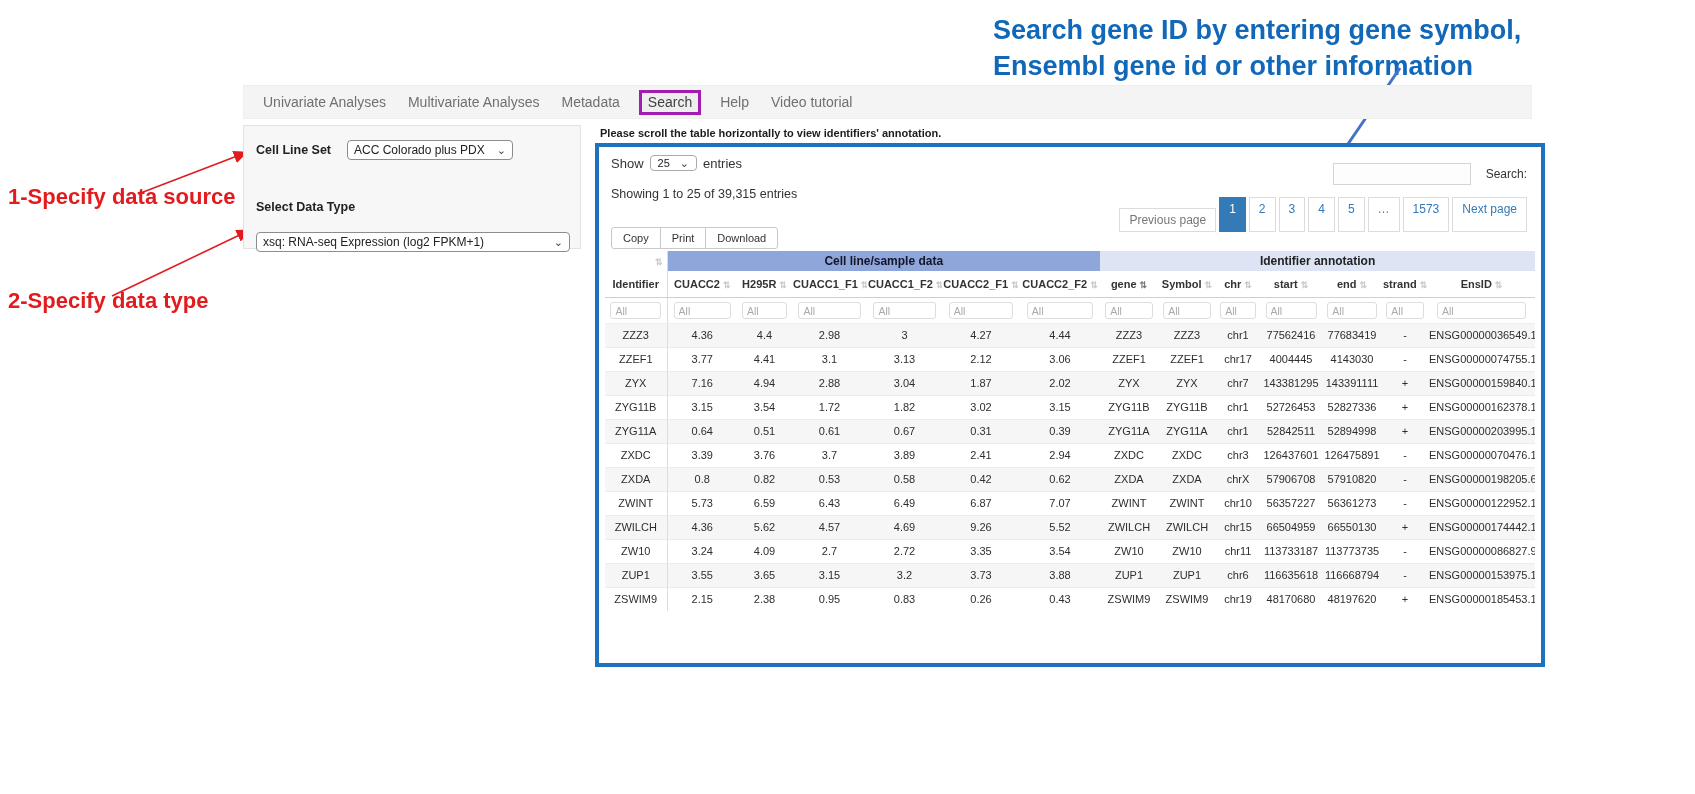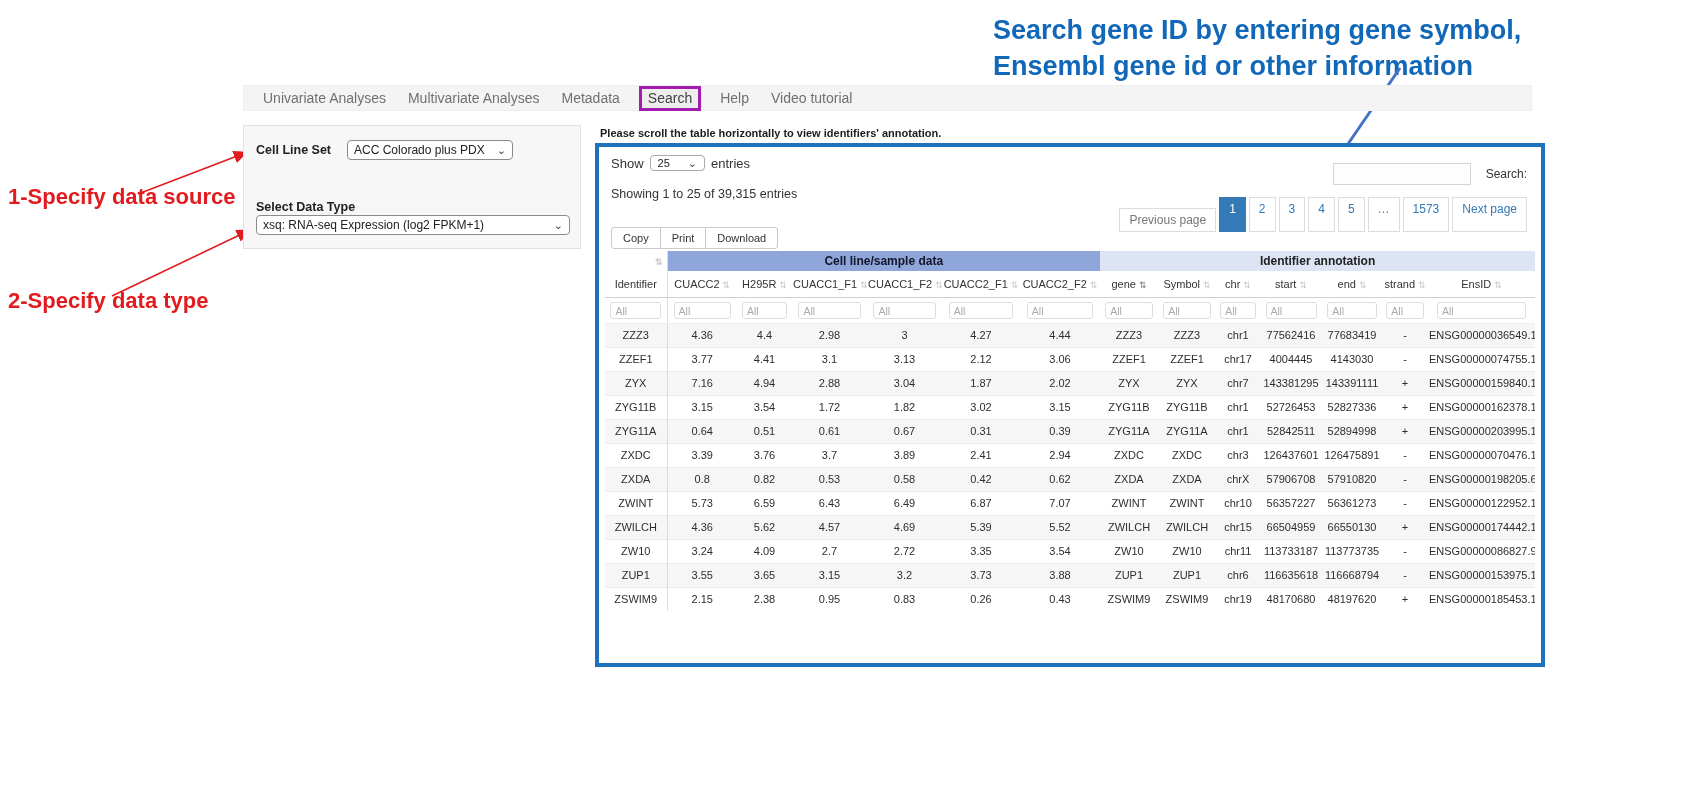--- a/index.html
+++ b/index.html
@@ -18,21 +18,21 @@
   }
   .red-note {
     position:absolute; font-size:22px; font-weight:bold; color:#e21b1e; white-space:nowrap;
   }
   .red-note.n1 { left:8px; top:184px; }
   .red-note.n2 { left:8px; top:288px; }
   .arrow-layer { position:absolute; left:0; top:0; width:1695px; height:794px; pointer-events:none; }
 
   
   .navbar {
-    position:absolute; left:243px; top:85px; width:1289px; height:26px;
+    position:absolute; left:243px; top:85px; width:1289px; height:34px;
     background:#f4f4f4; border:1px solid #efefef;
     display:flex; align-items:center; padding-left:8px;
   }
   .nav-item {
     font-size:14px; color:#707070; padding:0 11px; line-height:25px; cursor:default;
     white-space:nowrap;
   }
   .nav-item.highlighted {
     border:3px solid #a21caf; color:#3f3f3f; background:#eeeeee;
     line-height:19px; padding:0 6px; margin:0 8px;
@@ -45,35 +45,35 @@
   }
   .panel .lbl { font-size:12.5px; font-weight:bold; color:#222; }
   .selectbox {
     display:inline-flex; align-items:center; justify-content:space-between;
     border:1px solid #8c8c8c; border-radius:4px; background:#fff;
     font-size:12px; color:#222; padding:2px 6px; gap:12px; cursor:default;
   }
   .selectbox .chev { font-size:11px; color:#444; line-height:8px; }
   .panel-row1 { display:flex; align-items:center; gap:16px; }
   .panel-row2 { margin-top:40px; }
-  .panel-row2 .selectbox { width:314px; margin-top:1px; display:flex; }
+  .panel-row2 .selectbox { width:314px; margin-top:18px; display:flex; }
 
   
   .scroll-note {
     position:absolute; left:600px; top:127px;
     font-size:11px; font-weight:bold; color:#1c1c1c;
   }
 
   
   .table-container {
     position:absolute; left:595px; top:143px; width:950px; height:524px;
     border:4px solid #1d71bd; background:#fff;
   }
   .show-entries { position:absolute; left:12px; top:8px; font-size:13px; color:#333; display:flex; align-items:center; gap:6px; }
-  .show-entries .selectbox { border:1px solid #aaa; font-size:11px; padding:1px 7px; gap:18px; }
+  .show-entries .selectbox { border:1px solid #aaa; font-size:11px; padding:1px 7px; gap:10px; }
   .search-wrap { position:absolute; right:14px; top:16px; display:flex; align-items:center; }
   .search-wrap input {
     width:138px; height:22px; border:1px solid #d5d5d5; background:#fdfdfd;
     font-family:"Liberation Sans", sans-serif; font-size:12px; padding:0 5px;
   }
   .search-label { font-size:12px; color:#333; margin-left:15px; }
   .showing { position:absolute; left:12px; top:40px; font-size:12.5px; color:#333; }
   .pagination { position:absolute; right:14px; top:50px; display:flex; }
   .pg-btn {
     font-size:12px; color:#337ab7; background:#fff; border:1px solid #dcdcdc;
@@ -94,21 +94,21 @@
   table.grid {
     position:absolute; left:6px; top:104px; width:930px;
     border-collapse:collapse; table-layout:fixed;
   }
   table.grid th, table.grid td { overflow:hidden; white-space:nowrap; }
   tr.group-row th { height:20px; font-size:12px; font-weight:bold; }
   th.g-blank { background:#fff; text-align:right; padding-right:4px; }
   th.g-sample { background:#8ea6d9; color:#15152a; text-align:center; }
   th.g-anno { background:#dde5f5; color:#222; text-align:center; }
   tr.head-row th {
-    height:26px; font-size:11px; font-weight:normal; color:#333; text-align:center;
+    height:26px; font-size:11px; font-weight:bold; color:#333; text-align:center;
     background:#fff; border-bottom:1px solid #cfcfcf;
   }
   .sort-ic { font-size:9px; color:#c8c8c8; margin-left:3px; }
   .sort-ic.active { color:#777; }
   tr.filter-row td { height:26px; text-align:center; background:#fff; border-bottom:1px solid #eee; }
   tr.filter-row input {
     width:85%; height:17px; border:1px solid #ddd; border-radius:3px;
     font-family:"Liberation Sans", sans-serif; font-size:10.5px; color:#777; padding:1px 4px;
   }
   tr.filter-row input::placeholder { color:#aaa; }
@@ -391,21 +391,21 @@
           <td>56361273</td>
           <td>-</td>
           <td>ENSG00000122952.17</td>
         </tr>
         <tr class="data-row">
           <td class="col-first">ZWILCH</td>
           <td>4.36</td>
           <td>5.62</td>
           <td>4.57</td>
           <td>4.69</td>
-          <td>5.39</td>
+          <td>9.26</td>
           <td>5.52</td>
           <td>ZWILCH</td>
           <td>ZWILCH</td>
           <td>chr15</td>
           <td>66504959</td>
           <td>66550130</td>
           <td>+</td>
           <td>ENSG00000174442.12</td>
         </tr>
         <tr class="data-row">

